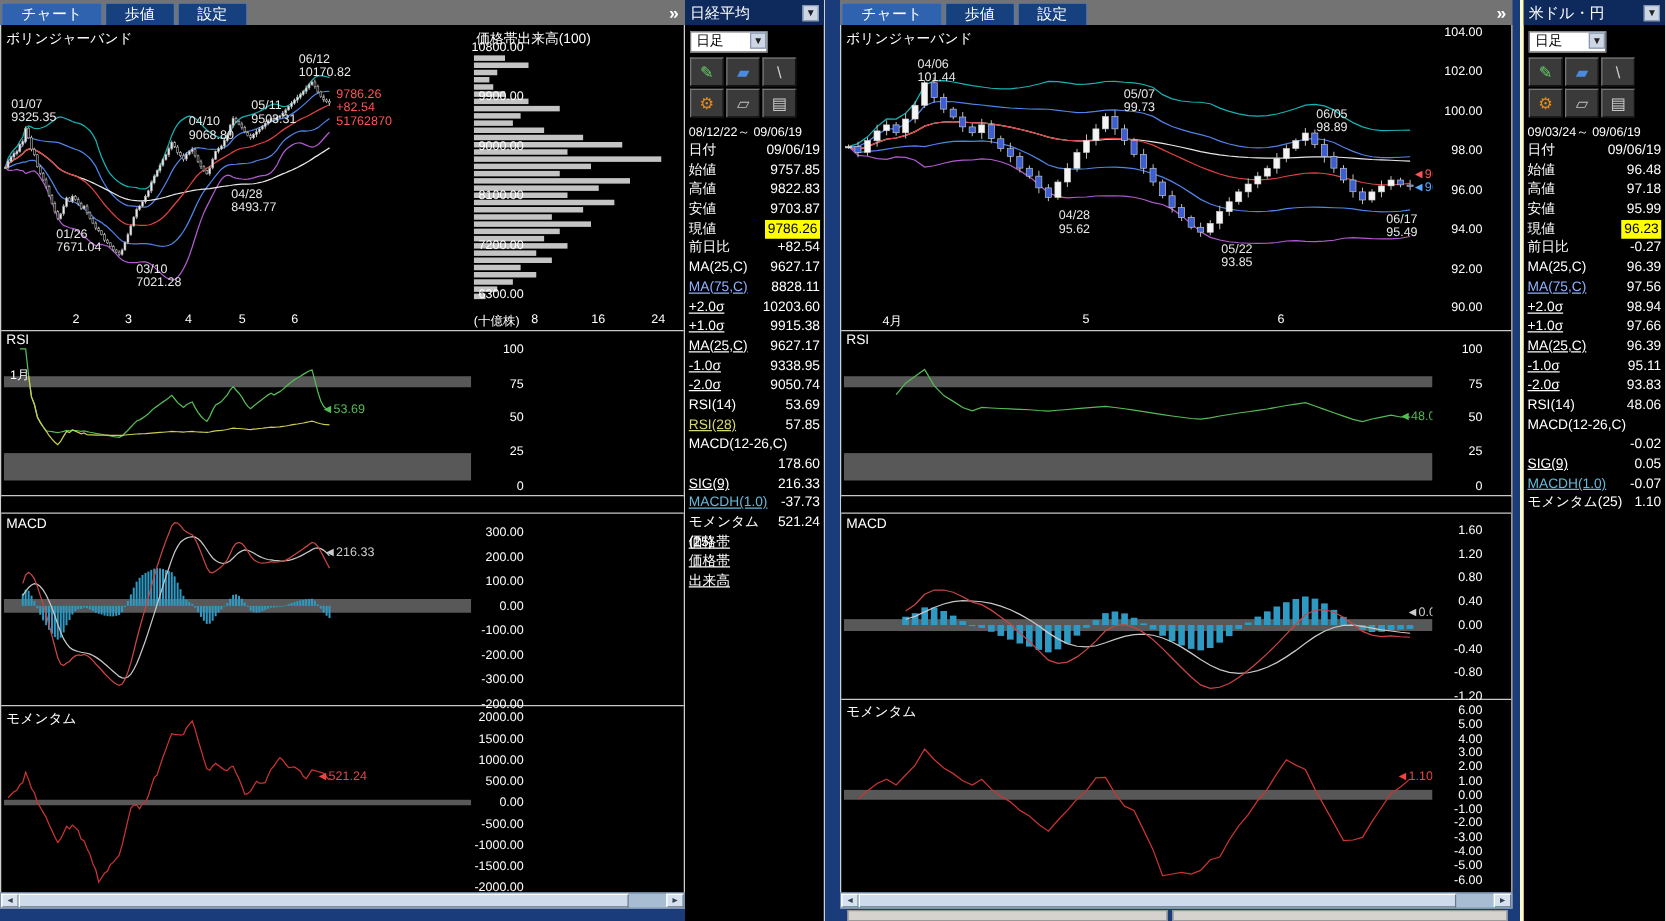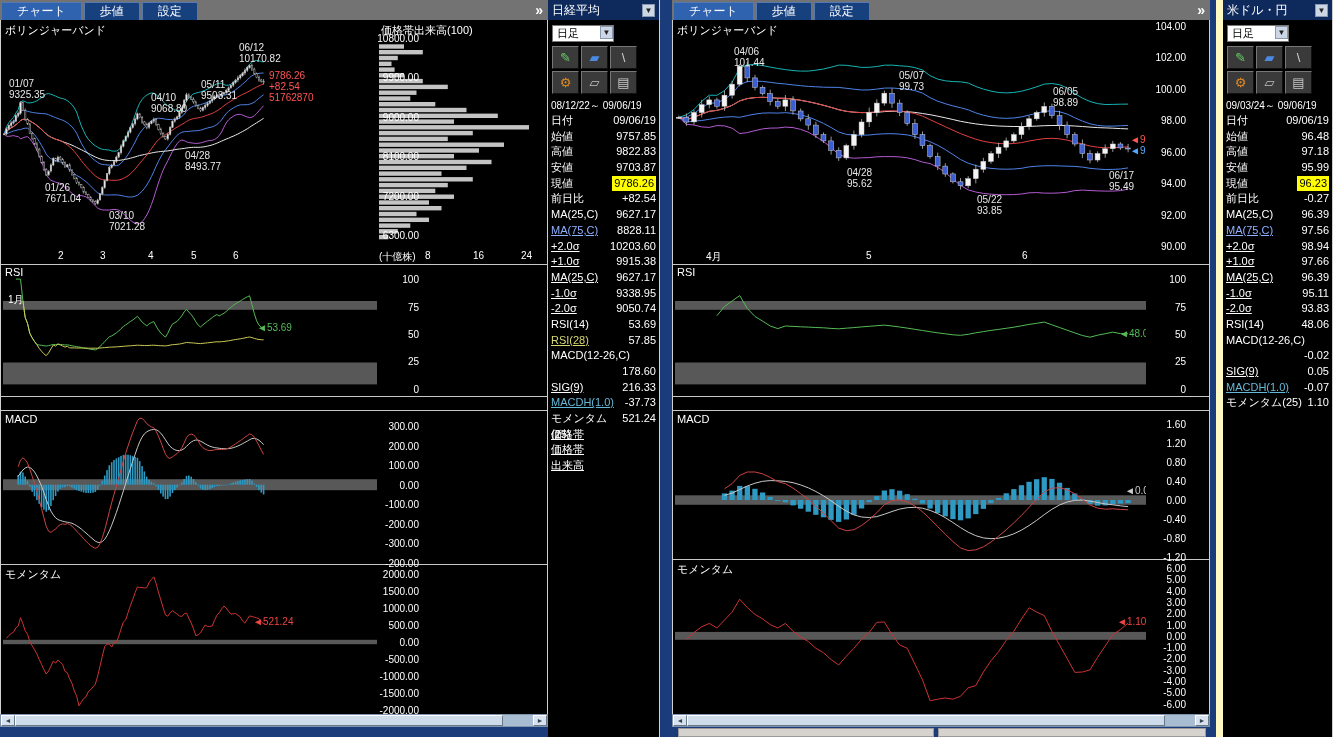--- a/index.html
+++ b/index.html
@@ -518,20 +518,23 @@
       <div class="gutter" id="yg-l-macd" style="left:378px;top:4px;width:42px;height:148px;">
           <div class="ytick" style="top: 6px;">300.00</div>
           <div class="ytick" style="top: 26px;">200.00</div>
           <div class="ytick" style="top: 45px;">100.00</div>
           <div class="ytick" style="top: 65px;">0.00</div>
           <div class="ytick" style="top: 84px;">-100.00</div>
           <div class="ytick" style="top: 104px;">-200.00</div>
           <div class="ytick" style="top: 123px;">-300.00</div>
           <div class="ytick" style="top: 143px;">-200.00</div>
         </div>
+      <div class="overlay" id="anno-l-macd" style="left:2px;top:4px;width:374px;height:148px;">
+          <div class="anno" style="left: 256px; top: 22px; color: rgb(204, 204, 204);">◄216.33</div>
+        </div>
     </div>
 
     <div class="panel" style="top:545px;height:149px;border-bottom:none;">
       <div class="ptitle" style="left:4px;top:2px;">モメンタム</div>
       <svg id="svg-l-mom" width="374" height="140" style="left:2px;top:5px;">
           <rect x="0" y="69.8" width="374" height="4.4" fill="#585858"></rect>
           <polyline fill="none" stroke="#cc3333" stroke-width="1" points="3.5,68.3 5.8,65.6 8.2,63.5 10.5,62.2 12.9,57.8 15.2,56.1 17.5,47.7 19.9,53.7 22.2,60.8 24.5,64.2 26.9,71.7 29.2,75.8 31.6,79.9 33.9,83.9 36.2,89.4 38.6,94.5 40.9,99.6 43.2,104.0 45.6,101.0 47.9,96.2 50.3,91.1 52.6,93.1 54.9,90.1 57.3,92.1 59.6,94.5 61.9,101.3 64.3,102.7 66.6,108.8 69.0,113.5 71.3,121.0 73.6,125.8 76.0,135.8 78.3,132.2 80.6,128.5 83.0,126.8 85.3,121.7 87.7,119.7 90.0,116.9 92.3,114.2 94.7,106.1 97.0,96.2 99.3,86.3 101.7,76.5 104.0,74.1 106.4,74.1 108.7,77.1 111.0,72.4 113.4,72.0 115.7,66.6 118.0,59.1 120.4,52.0 122.7,49.9 125.1,42.4 127.4,35.6 129.7,29.5 132.1,22.7 134.4,17.0 136.7,17.6 139.1,17.6 141.4,18.0 143.8,17.6 146.1,12.5 148.4,9.5 150.8,6.8 153.1,13.5 155.4,22.0 157.8,29.9 160.1,37.7 162.5,45.1 164.8,46.2 167.1,42.8 169.5,40.7 171.8,42.4 174.1,44.1 176.5,45.9 178.8,46.5 181.2,43.8 183.5,43.0 185.8,48.2 188.2,53.0 190.5,58.8 192.8,65.5 195.2,64.9 197.5,62.9 199.9,58.8 202.2,55.0 204.5,56.4 206.9,56.4 209.2,56.1 211.5,50.3 213.9,45.2 216.2,42.8 218.6,39.0 220.9,36.1 223.2,38.0 225.6,41.4 227.9,44.1 230.2,43.8 232.6,43.5 234.9,45.2 237.3,46.9 239.6,51.0 241.9,53.1 244.3,49.3 246.6,45.9 248.9,46.5 251.3,47.2 253.6,47.9 256.0,48.6 258.3,51.6 260.6,54.1"></polyline>
         </svg>
       <div class="gutter" id="yg-l-mom" style="left:378px;top:5px;width:42px;height:140px;">
           <div class="ytick" style="top: -1px;">2000.00</div>
@@ -974,21 +977,21 @@
         </div>
     </div>
   </div>
 
   <div class="hscroll" style="left:672px;width:538px;">
     <div class="sbtn" style="left:0;">◄</div>
     <div class="sthumb" style="left:14px;width:478px;"></div>
     <div class="sbtn" style="right:0;">►</div>
   </div>
 
-  <div class="info-col" style="left:1216px;width:117px;border-left:7px solid #fef9c3;">
+  <div class="info-col" style="left:1216px;width:117px;border-left:3px solid #fef9c3;">
     <div class="info-header">
       <span>米ドル・円</span>
       <span class="ddbtn">▼</span>
     </div>
     <div class="tfbox">
       <span class="tftext">日足</span>
       <span class="ddbtn">▼</span>
     </div>
     <div class="tools" id="tools-r">
         <div class="tool" style="color: rgb(102, 204, 102);">✎</div>

